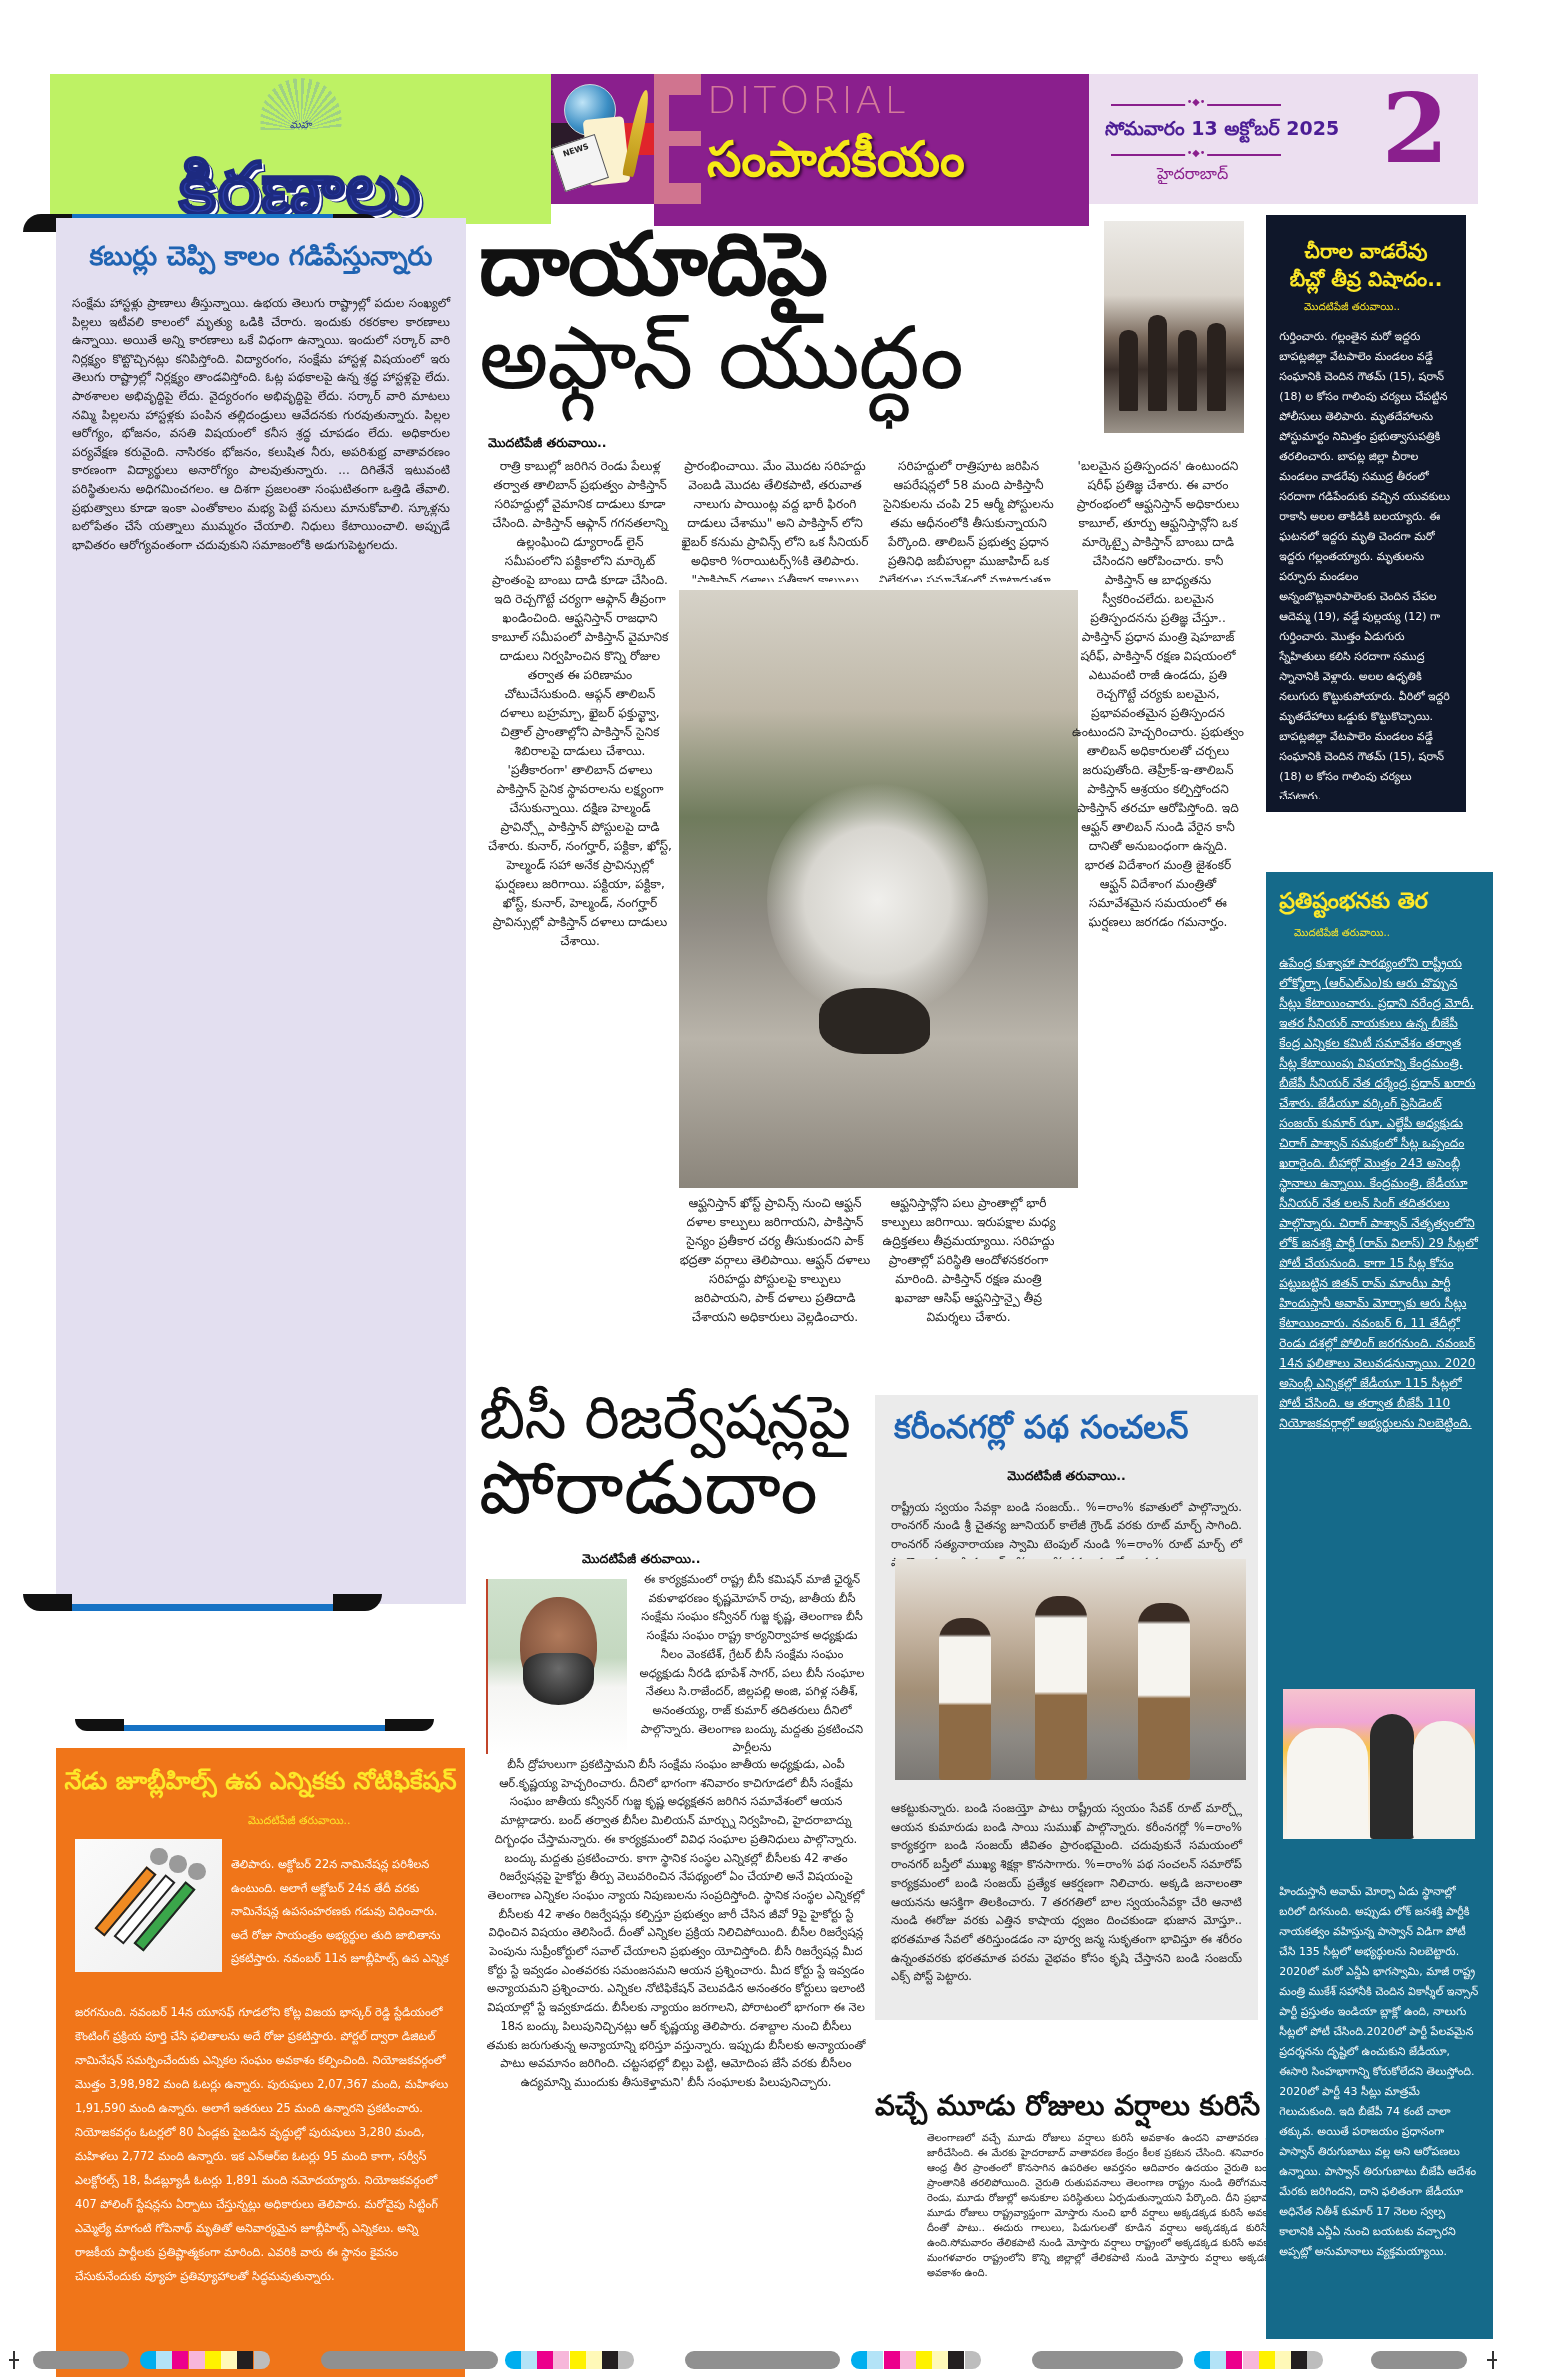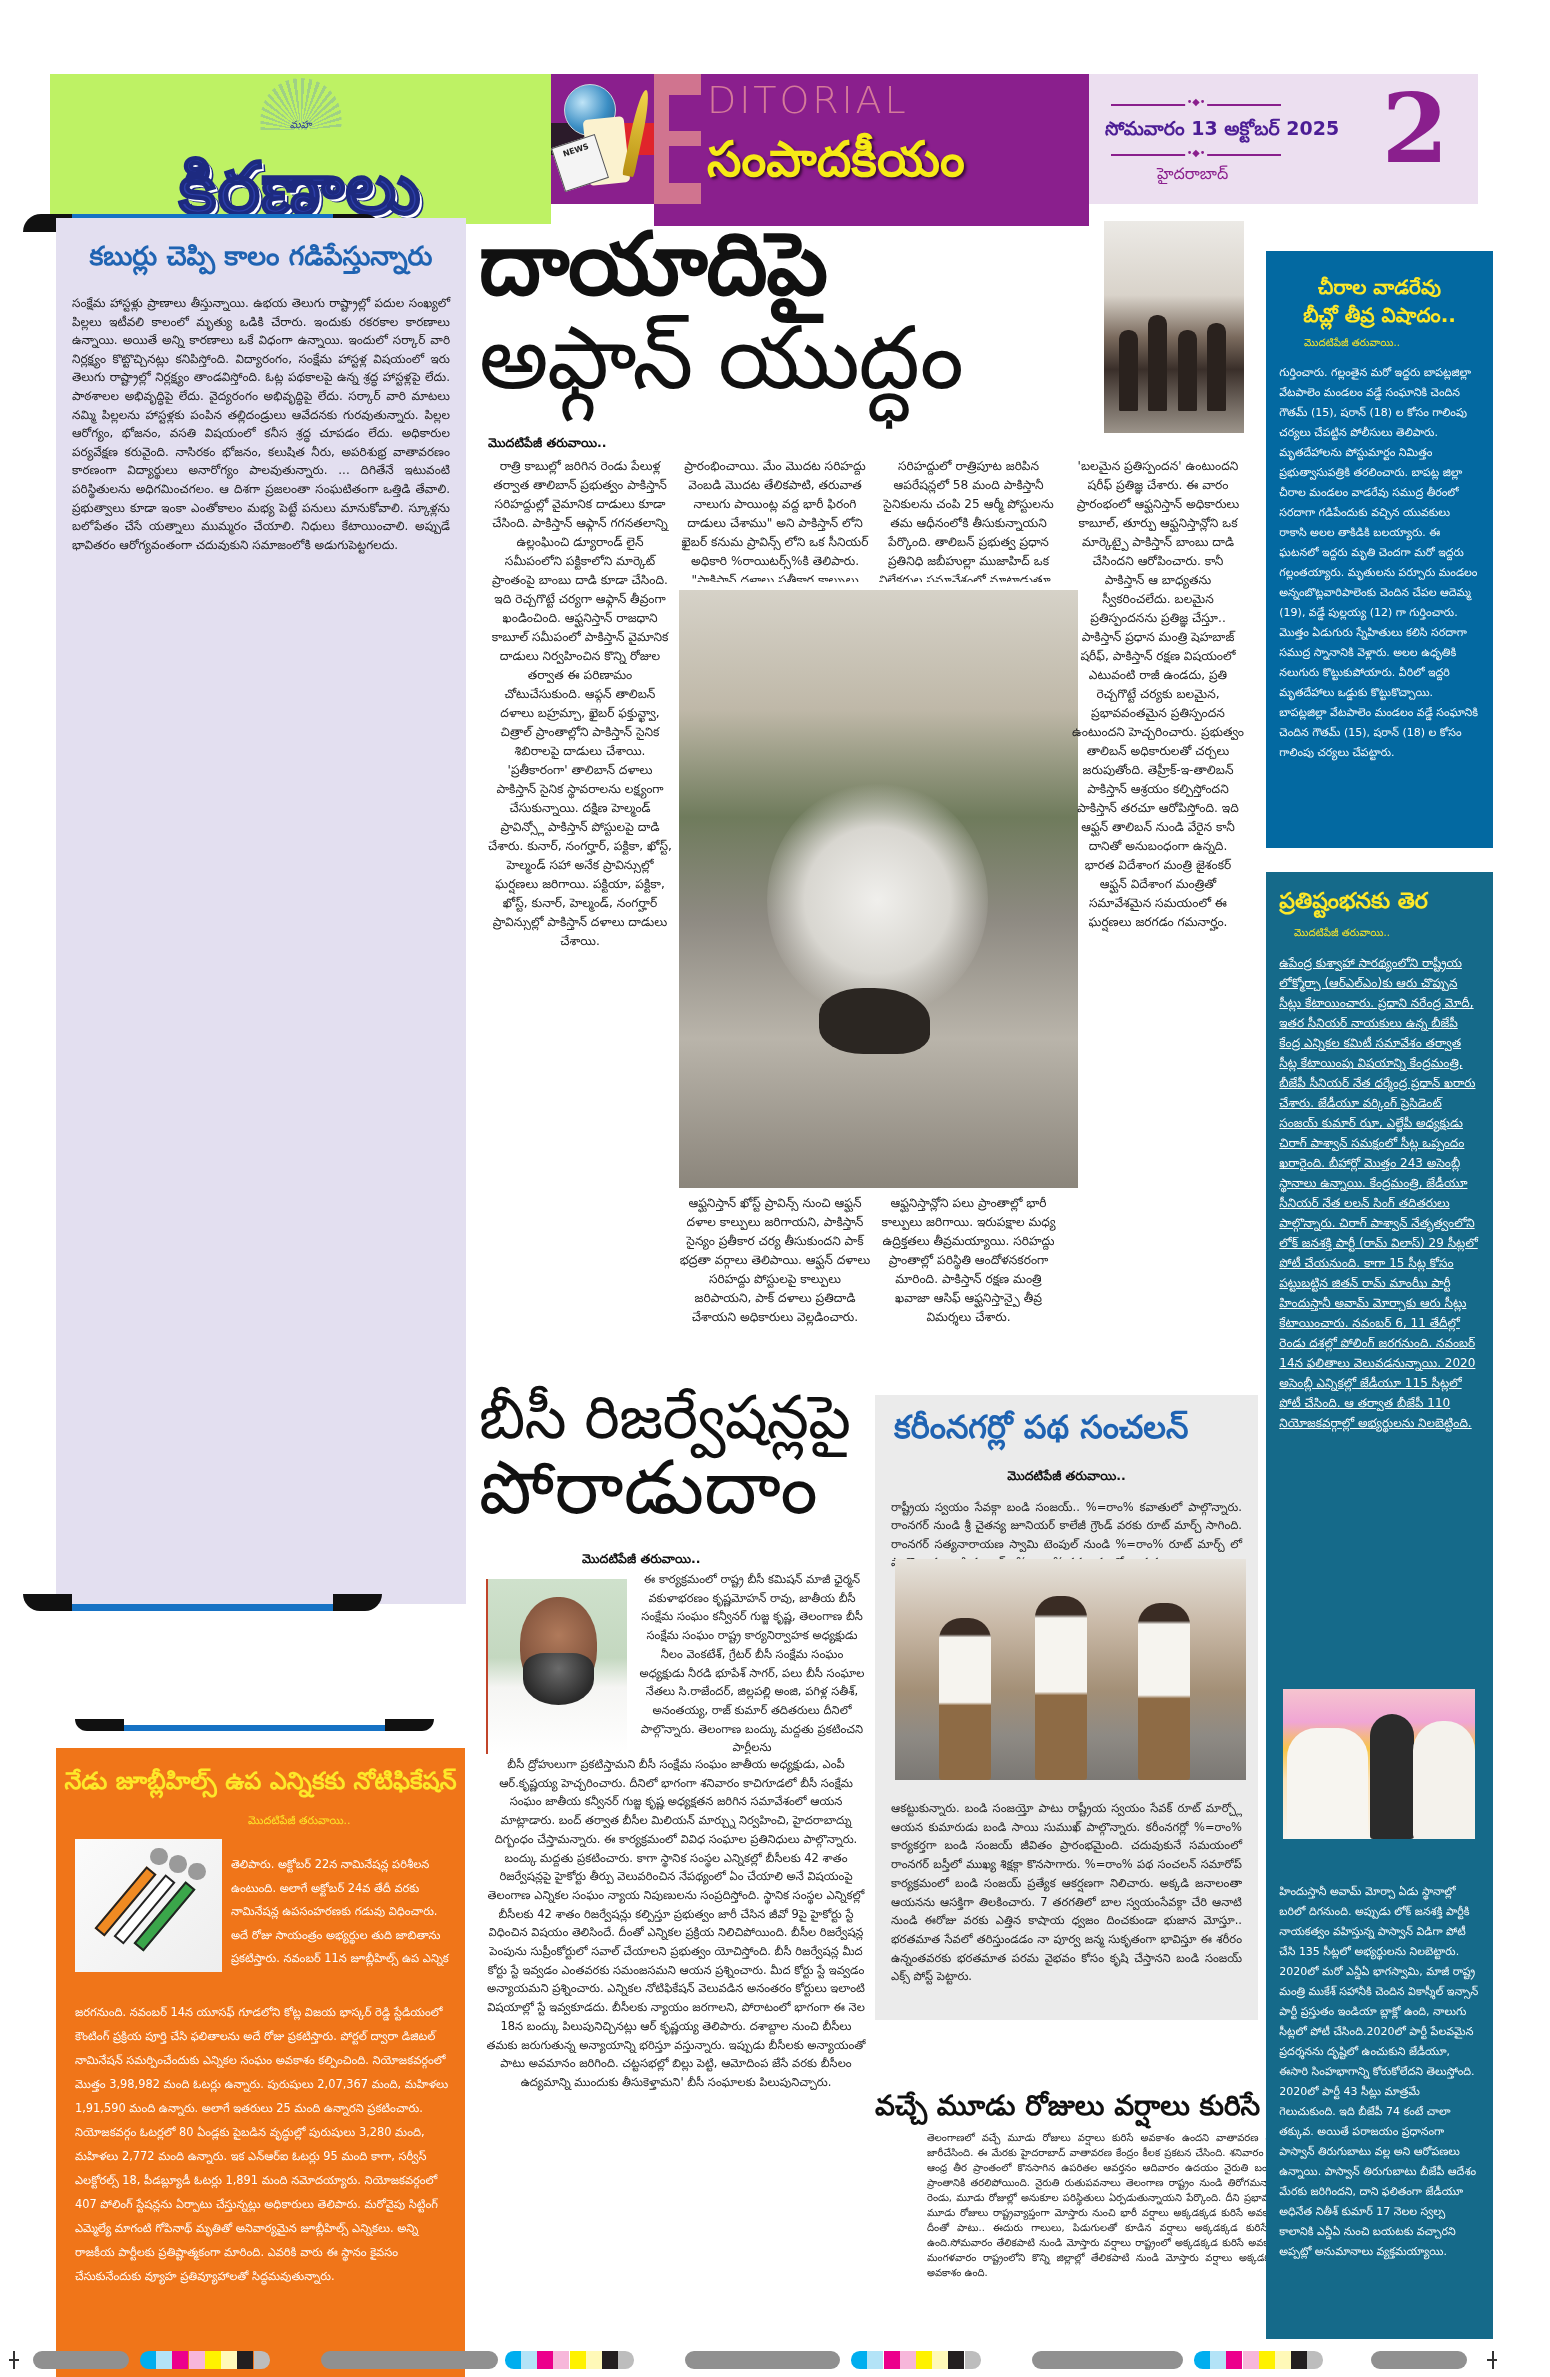--- a/index.html
+++ b/index.html
@@ -90,21 +90,21 @@
   .kar-box .cont-label { text-align: center; margin-top: 14.7px; }
   .kar-box .p1 { margin: 12px 16px 0 16px; font-size: 11.5px; line-height: 18.4px; text-align: justify; }
   .photo-rss { left: 895px; top: 1559px; width: 351px; height: 221px; background: linear-gradient(180deg,#e7e3dc 0%,#c8b8a6 30%,#a38f76 60%,#8e8a84 80%,#7b7874 100%); }
   .photo-rss .man { position: absolute; bottom: 0; width: 52px; height: 184px; background: linear-gradient(180deg,#3a2c24 0%,#3a2c24 10%,#f6f4ef 12%,#f6f4ef 52%,#8e6b45 54%,#8e6b45 100%); border-radius: 22px 22px 2.9px 2.9px; }
   .kar-box .p2 { position: absolute; left: 16px; top: 404px; width: 351px; font-size: 11.5px; line-height: 18.7px; text-align: justify; }
 
   .rain-head { position: absolute; left: 875px; top: 2089px; font-size: 28px; font-weight: bold; color: #111; white-space: nowrap; }
   .rain-body { position: absolute; left: 927px; top: 2130px; width: 383px; font-size: 10px; line-height: 15px; text-align: justify; }
 
   
-  .olive-box { position: absolute; left: 1266px; top: 215px; width: 227px; height: 597px; background: #0369a1; color: #fff; margin-top: 36px; }
+  .olive-box { position: absolute; left: 1266px; top: 215px; width: 200px; height: 597px; background: #0f172a; color: #fff; }
   .olive-box h2 { margin: 22px 0 0; text-align: center; font-size: 20px; font-weight: bold; color: #fde82a; line-height: 28px; }
   .olive-box .cont { margin: 7.4px 0 0 38px; font-size: 10.3px; color: #fde82a; }
   .olive-box .body { margin: 11.8px 13.3px 0 13.3px; font-size: 11px; line-height: 20px; }
   .teal-box { position: absolute; left: 1266px; top: 840px; width: 227px; height: 1467px; background: #156a8a; color: #fff; margin-top: 32px; }
   .teal-box h2 { margin: 16px 0 0 13.3px; font-size: 22px; font-weight: bold; color: #fde82a; white-space: nowrap; }
   .teal-box .cont { margin: 7.4px 0 0 28px; font-size: 10.3px; color: #fde82a; }
   .teal-box .body1 { margin: 11.8px 13.3px 0 13.3px; font-size: 12px; line-height: 20px; text-decoration: underline; }
   .photo-modi { left: 1283px; top: 1689px; width: 192px; height: 150px; background: linear-gradient(180deg,#f6c4cf 0%,#f0a6d4 22%,#f7c548 40%,#fde3b8 60%,#f8f5ef 100%); }
   .photo-modi .p { position: absolute; bottom: 0; border-radius: 29.5px 29.5px 4.4px 4.4px; }
   .teal-box .body2 { position: absolute; left: 13.3px; top: 1010px; width: 200px; font-size: 11px; line-height: 20px; }

